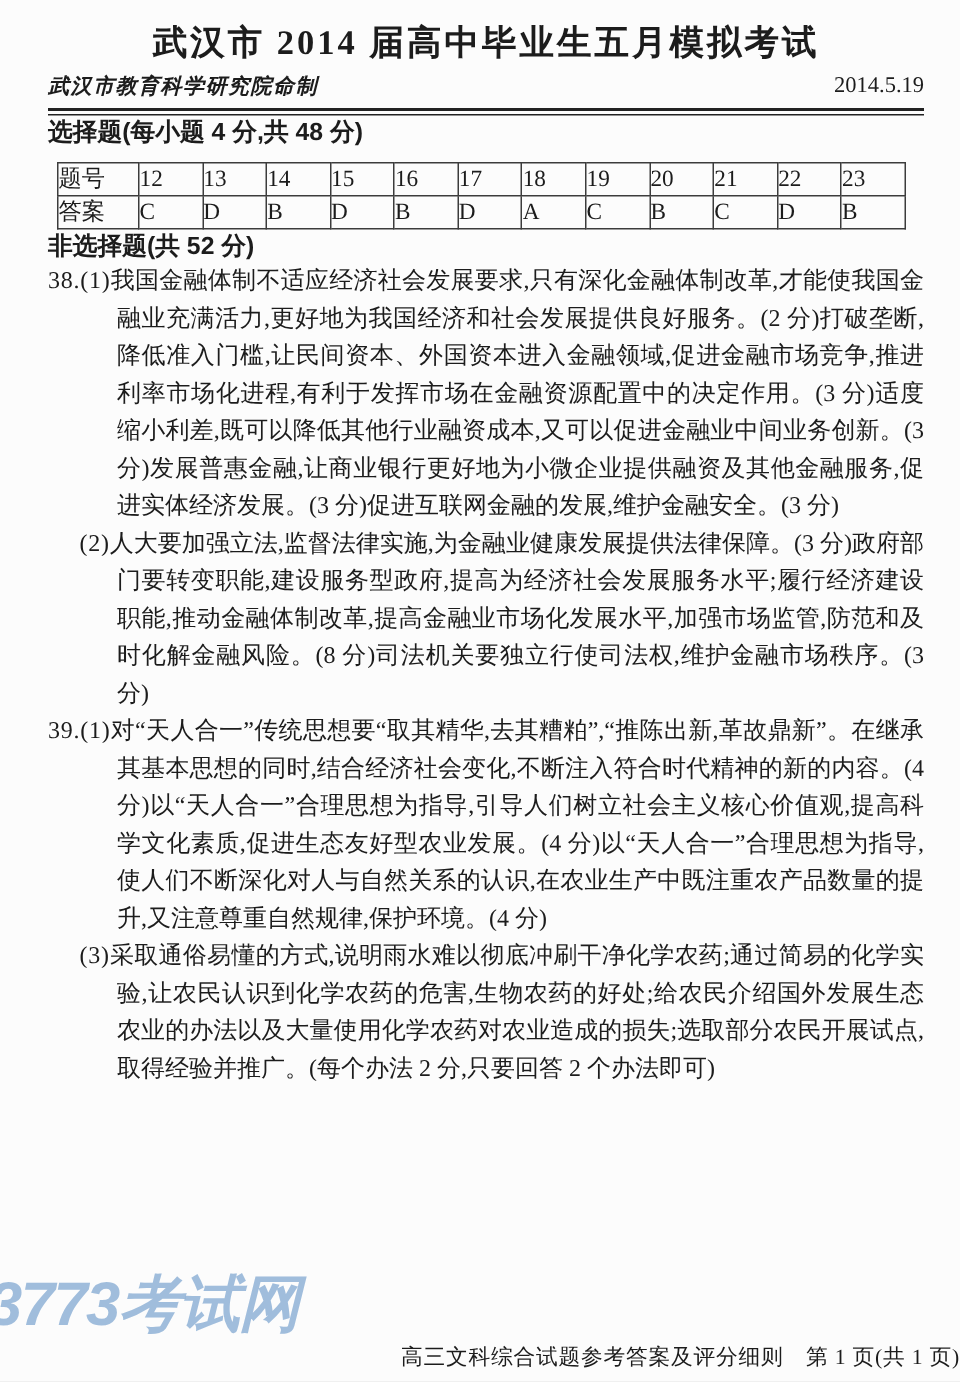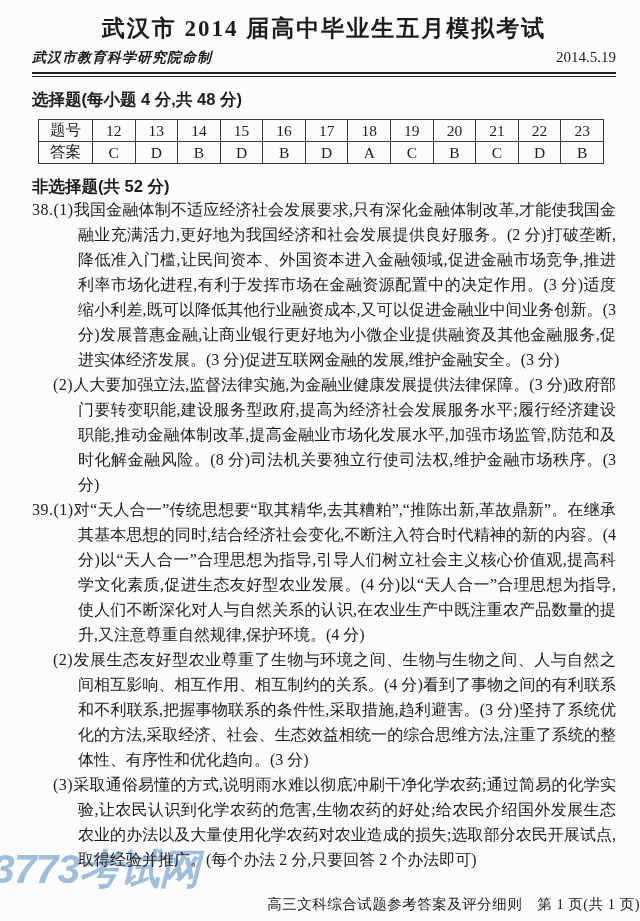--- a/index.html
+++ b/index.html
@@ -52,31 +52,30 @@
     border-top: 2.5px solid #222;
     border-bottom: 1px solid #222;
   }
 
   
   .sec-heading {
     font-family: "Liberation Sans", sans-serif;
     font-weight: bold;
     font-size: 16.5px;
     line-height: 22px;
-    margin-top: 11px;
   }
   table.mcq {
     border-collapse: collapse;
     margin: 9px 0 0 6px;
     width: 566px;
     table-layout: fixed;
   }
   table.mcq td {
     border: 1.5px solid #3c3c3c;
-    text-align: center;
+    text-align: left;
     vertical-align: middle;
     height: 21px;
     font-size: 15.5px;
   }
   table.mcq td.rowlabel { width: 54px; }
 
   
   .essay-heading { }
   .para {
     font-size: 16px;
@@ -175,20 +174,19 @@
 
     <section>
       <div class="sec-heading essay-heading">非选择题(共 52 分)</div>
 
       <p class="para main"><span class="prefix">38.(1)</span><span>我国金融体制不适应经济社会发展要求,只有深化金融体制改革,才能使我国金融业充满活力,更好地为我国经济和社会发展提供良好服务。(2 分)打破垄断,降低准入门槛,让民间资本、外国资本进入金融领域,促进金融市场竞争,推进利率市场化进程,有利于发挥市场在金融资源配置中的决定作用。(3 分)适度缩小利差,既可以降低其他行业融资成本,又可以促进金融业中间业务创新。(3 分)发展普惠金融,让商业银行更好地为小微企业提供融资及其他金融服务,促进实体经济发展。(3 分)促进互联网金融的发展,维护金融安全。(3 分)</span></p>
 
       <p class="para sub"><span class="prefix">(2)</span><span>人大要加强立法,监督法律实施,为金融业健康发展提供法律保障。(3 分)政府部门要转变职能,建设服务型政府,提高为经济社会发展服务水平;履行经济建设职能,推动金融体制改革,提高金融业市场化发展水平,加强市场监管,防范和及时化解金融风险。(8 分)司法机关要独立行使司法权,维护金融市场秩序。(3 分)</span></p>
 
       <p class="para main"><span class="prefix">39.(1)</span><span>对“天人合一”传统思想要“取其精华,去其糟粕”,“推陈出新,革故鼎新”。在继承其基本思想的同时,结合经济社会变化,不断注入符合时代精神的新的内容。(4 分)以“天人合一”合理思想为指导,引导人们树立社会主义核心价值观,提高科学文化素质,促进生态友好型农业发展。(4 分)以“天人合一”合理思想为指导,使人们不断深化对人与自然关系的认识,在农业生产中既注重农产品数量的提升,又注意尊重自然规律,保护环境。(4 分)</span></p>
 
-      <p class="para sub"><span class="prefix">(2)</span><span>发展生态友好型农业尊重了生物与环境之间、生物与生物之间、人与自然之间相互影响、相互作用、相互制约的关系。(4 分)看到了事物之间的有利联系和不利联系,把握事物联系的条件性,采取措施,趋利避害。(3 分)坚持了系统优化的方法,采取经济、社会、生态效益相统一的综合思维方法,注重了系统的整体性、有序性和优化趋向。(3 分)</span></p>
 
       <p class="para sub"><span class="prefix">(3)</span><span>采取通俗易懂的方式,说明雨水难以彻底冲刷干净化学农药;通过简易的化学实验,让农民认识到化学农药的危害,生物农药的好处;给农民介绍国外发展生态农业的办法以及大量使用化学农药对农业造成的损失;选取部分农民开展试点,取得经验并推广。(每个办法 2 分,只要回答 2 个办法即可)</span></p>
     </section>
   </div>
 
   <footer>高三文科综合试题参考答案及评分细则　第 1 页(共 1 页)</footer>
 </div>
 
 </body></html>

